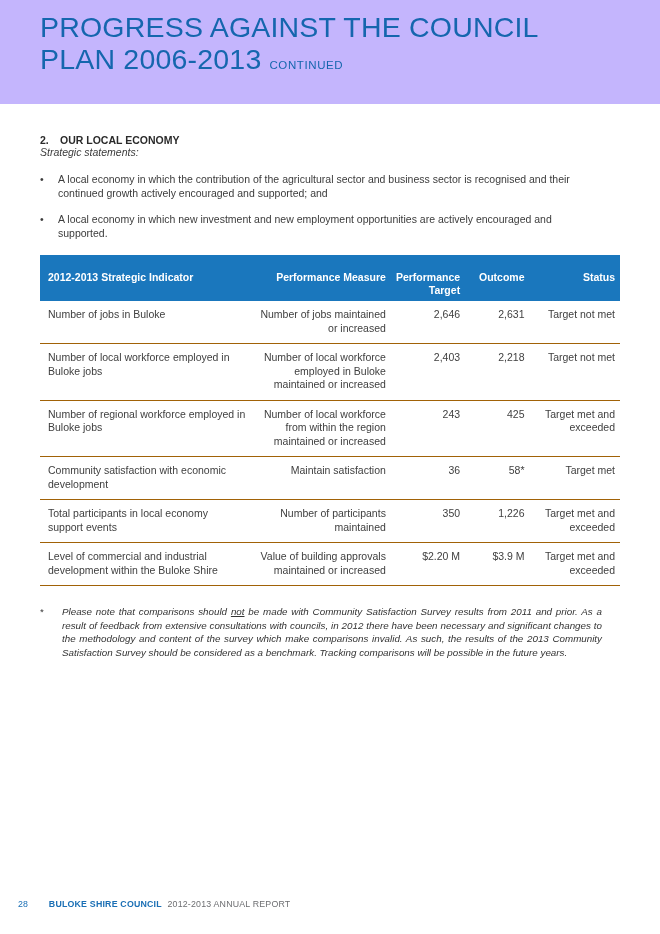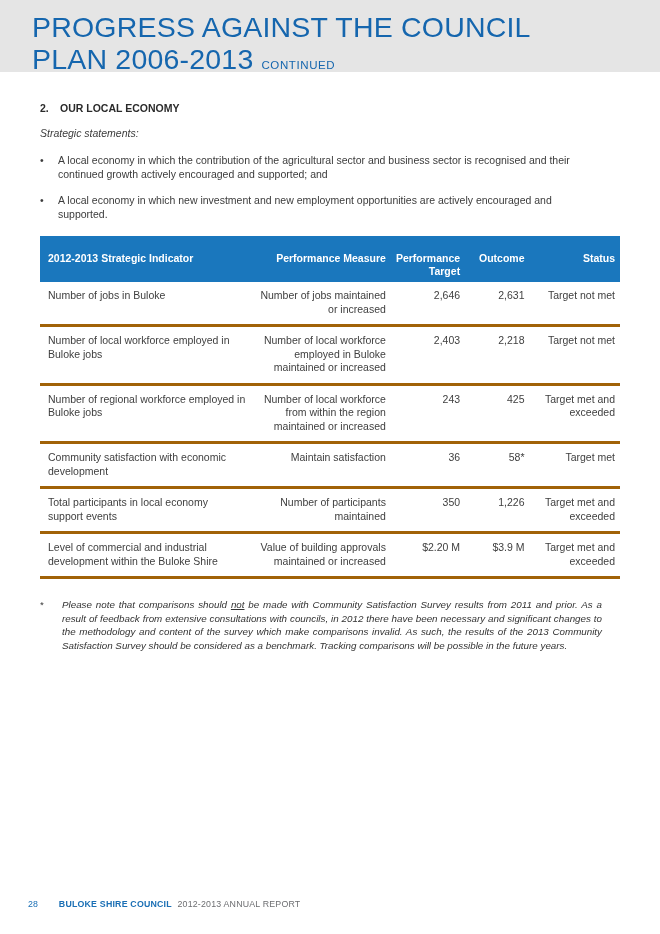--- a/index.html
+++ b/index.html
@@ -7,24 +7,24 @@
   body {
     background: #ffffff;
     font-family: "Liberation Sans", sans-serif;
     color: #3b3b3b;
     position: relative;
     overflow: hidden;
   }
 
   
   .banner {
-    background: #e5e5e5;
-    height: 72px;
+    background: #c4b5fd;
+    height: 104px;
     width: 100%;
-    padding: 11px 0 0 32px;
+    padding: 11px 0 0 40px;
   }
   .banner h1 {
     color: #1566ae;
     font-size: 28.5px;
     line-height: 32px;
     font-weight: 400;
     letter-spacing: 0.2px;
   }
   .banner .continued {
     font-size: 11.5px;
@@ -40,21 +40,20 @@
   .section-heading {
     margin-top: 30px;
     display: flex;
     font-size: 10.5px;
     font-weight: 700;
     color: #2a2a2a;
   }
   .section-heading .sec-num { width: 20px; }
 
   .intro {
-    margin-top: 13px;
     font-style: italic;
     font-size: 10.5px;
   }
 
   .bullets {
     list-style: none;
     margin-top: 14px;
     padding-right: 16px;
   }
   .bullets li {
@@ -84,21 +83,21 @@
   }
   thead th.col-indicator { text-align: left; padding-left: 8px; }
   tbody td {
     text-align: right;
     vertical-align: top;
     padding: 7px 5px 8px 5px;
     line-height: 13.5px;
     color: #404040;
   }
   tbody td.col-indicator { text-align: left; padding-left: 8px; }
-  tbody tr { border-bottom: 3px solid #a16207; }
+  tbody tr { border-bottom: 1px solid #a16207; }
 
   
   .footnote {
     margin-top: 19px;
     display: flex;
     font-size: 9.8px;
     line-height: 13.5px;
     color: #333333;
   }
   .footnote .fn-marker { width: 22px; flex: 0 0 22px; }
@@ -109,21 +108,21 @@
     padding-right: 18px;
   }
   .footnote .fn-underline { text-decoration: underline; }
 
   
   .footer {
     position: absolute;
     left: 0;
     bottom: 25px;
     width: 100%;
-    padding-left: 28px;
+    padding-left: 18px;
     font-size: 8.8px;
     letter-spacing: 0.2px;
   }
   .footer .page-num { color: #1a6fb5; }
   .footer .council { color: #1a6fb5; font-weight: 700; margin-left: 18px; }
   .footer .report { color: #6d6e71; margin-left: 3px; }
 </style>
 </head>
 <body>
 

